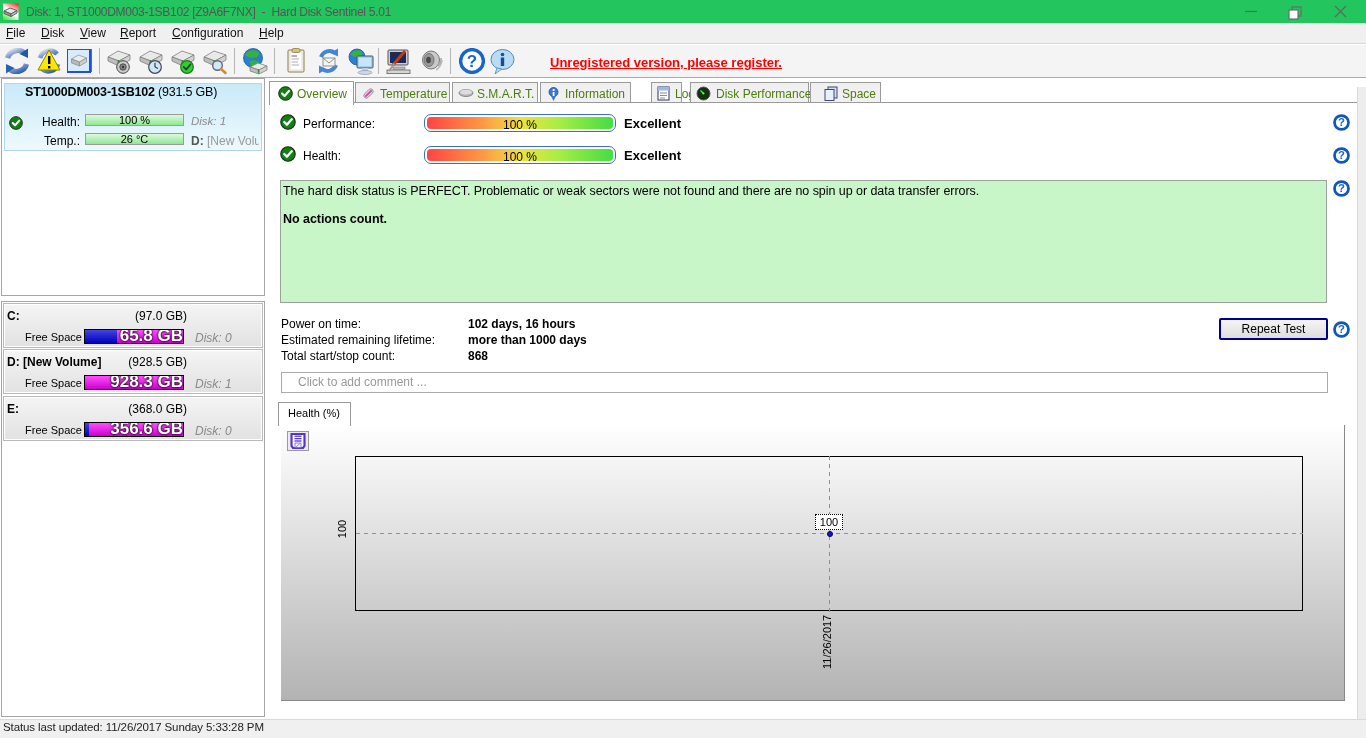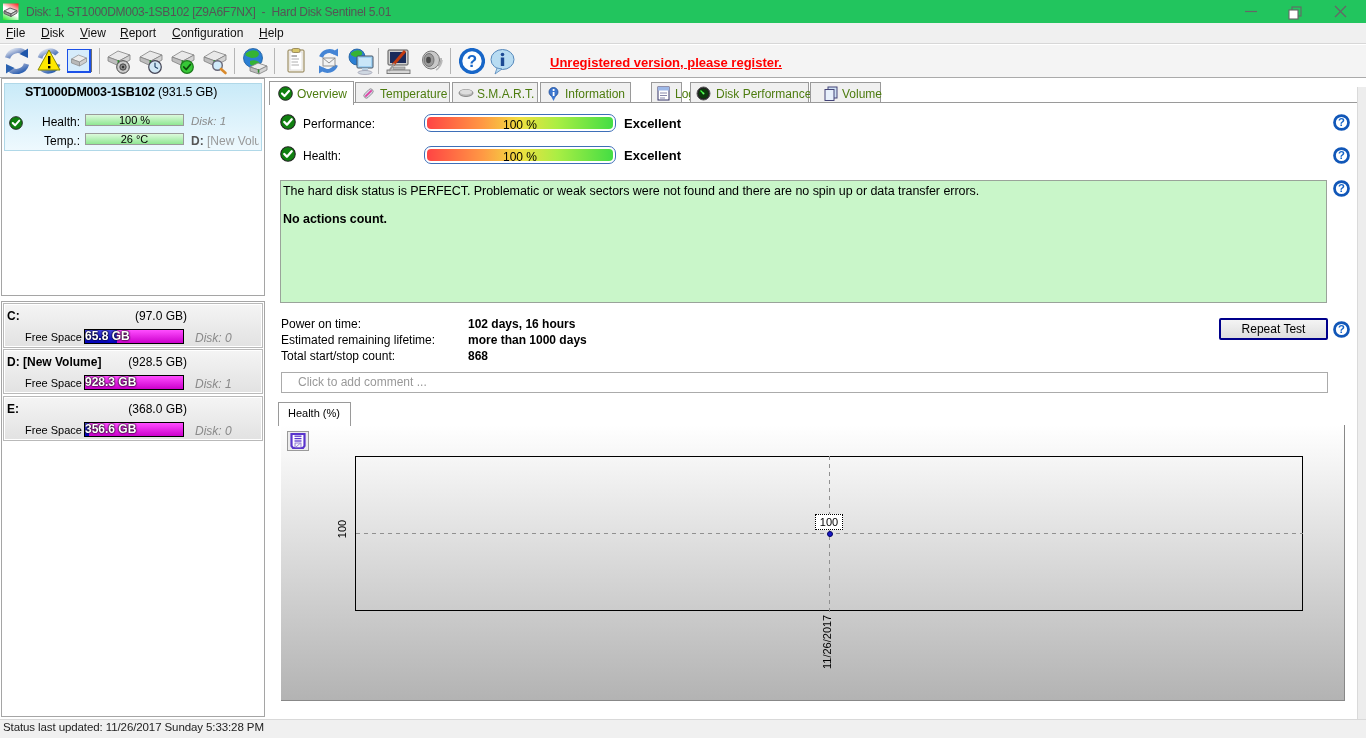--- a/index.html
+++ b/index.html
@@ -24,21 +24,21 @@
 #diskitem .title { position:absolute; left:20px; top:1px; font-size:12.5px; letter-spacing:-0.2px; color:#000; white-space:nowrap; }
 .glabel { position:absolute; font-size:12px; color:#000; text-align:right; }
 .gbar { position:absolute; width:99px; height:12px; background:linear-gradient(#dcfadc,#90e793); border:1px solid #9a9a9a; font-size:11px; text-align:center; line-height:10px; color:#000; }
 .dnum { position:absolute; font-size:11.5px; font-style:italic; color:#8a8a8a; }
 .pcard { position:absolute; left:2px; width:258px; height:43px; background:linear-gradient(#f4f4f4,#e2e2e2); border:1px solid #fff; outline:1px solid #b9b9b9; }
 .pname { position:absolute; left:2px; top:4px; font-size:12px; font-weight:bold; color:#000; }
 .psize { position:absolute; right:74px; top:4px; font-size:12px; color:#000; }
 .pfree { position:absolute; left:20px; top:26px; font-size:11px; color:#000; white-space:nowrap; }
 .pbar  { position:absolute; left:79px; top:24px; width:100px; height:15px; box-sizing:border-box; border:1px solid #000; background:linear-gradient(#ff4dff,#cc00cc); overflow:hidden; }
 .pbar .used { position:absolute; left:0; top:0; height:100%; background:linear-gradient(#4444dd,#0000bb); }
-.pbar .txt { position:absolute; left:0; top:-1px; width:100%; text-align:left; font-size:12px; font-weight:bold; color:#fff; line-height:14px; text-shadow:0 0 2px #000, 0 0 2px #000; }
+.pbar .txt { position:absolute; left:0; top:-1px; width:100%; text-align:right; font-size:17px; font-weight:bold; color:#fff; line-height:14px; text-shadow:0 0 2px #000, 0 0 2px #000; }
 .pdisk { position:absolute; left:190px; top:26px; font-size:12px; font-style:italic; color:#8a8a8a; }
 
 .tab { position:absolute; top:82px; height:21px; background:#f0f0f0; border:1px solid #9a9a9a; font-size:12px; color:#4d7c0f; }
 .tab.active { top:81px; height:24px; background:#fff; border-bottom:none; z-index:5; }
 .tab .lbl { position:absolute; top:4px; white-space:nowrap; }
 #tabline { left:269px; top:102px; width:1090px; height:1px; background:#9a9a9a; }
 
 .mrow-label { position:absolute; font-size:12px; color:#000; }
 .pctbar { position:absolute; left:424px; width:192px; height:18px; border:1px solid #3e6fb8; border-radius:7px; background:#fff; padding:2px; }
 .pctbar .inner { width:100%; height:100%; border-radius:4px; background:linear-gradient(90deg,#ff4444,#ff9944 30%,#f0e040 50%,#aaee44 70%,#44dd44); position:relative; }
@@ -353,21 +353,21 @@
     <path d="M7.5 7.5 L4.5 4.5" stroke="#4f4" stroke-width="1.2"></path>
     <circle cx="7.5" cy="7.5" r="1" fill="#6f6"></circle>
   </svg>
   <span class="lbl" style="left:25px">Disk Performance</span>
 </div>
 <div class="tab" style="left:810px;width:71px">
   <svg style="position:absolute;left:13px;top:3px" width="14" height="15" viewBox="0 0 14 15">
     <rect x="4" y="1" width="9" height="11" fill="#cfe0f4" stroke="#447" stroke-width="1"></rect>
     <rect x="1" y="3.5" width="9" height="11" fill="#e8f0fb" stroke="#447" stroke-width="1"></rect>
   </svg>
-  <span class="lbl" style="left:31px">Volume</span>
+  <span class="lbl" style="left:31px">Space</span>
 </div>
 
 <svg class="abs" style="left:280px;top:114px" width="16" height="16" viewBox="0 0 15 15">
   <circle cx="7.5" cy="7.5" r="6.8" fill="#108010" stroke="#222" stroke-width="1"></circle>
   <path d="M4 7.5 L6.5 10 L11 5" fill="none" stroke="#fff" stroke-width="2.2" stroke-linecap="round" stroke-linejoin="round"></path>
 </svg>
 <div class="mrow-label" style="left:303px;top:117px">Performance:</div>
 <div class="pctbar" style="top:114px">
     <div class="inner">
       <div class="t" style="top:2px">100 %</div>

